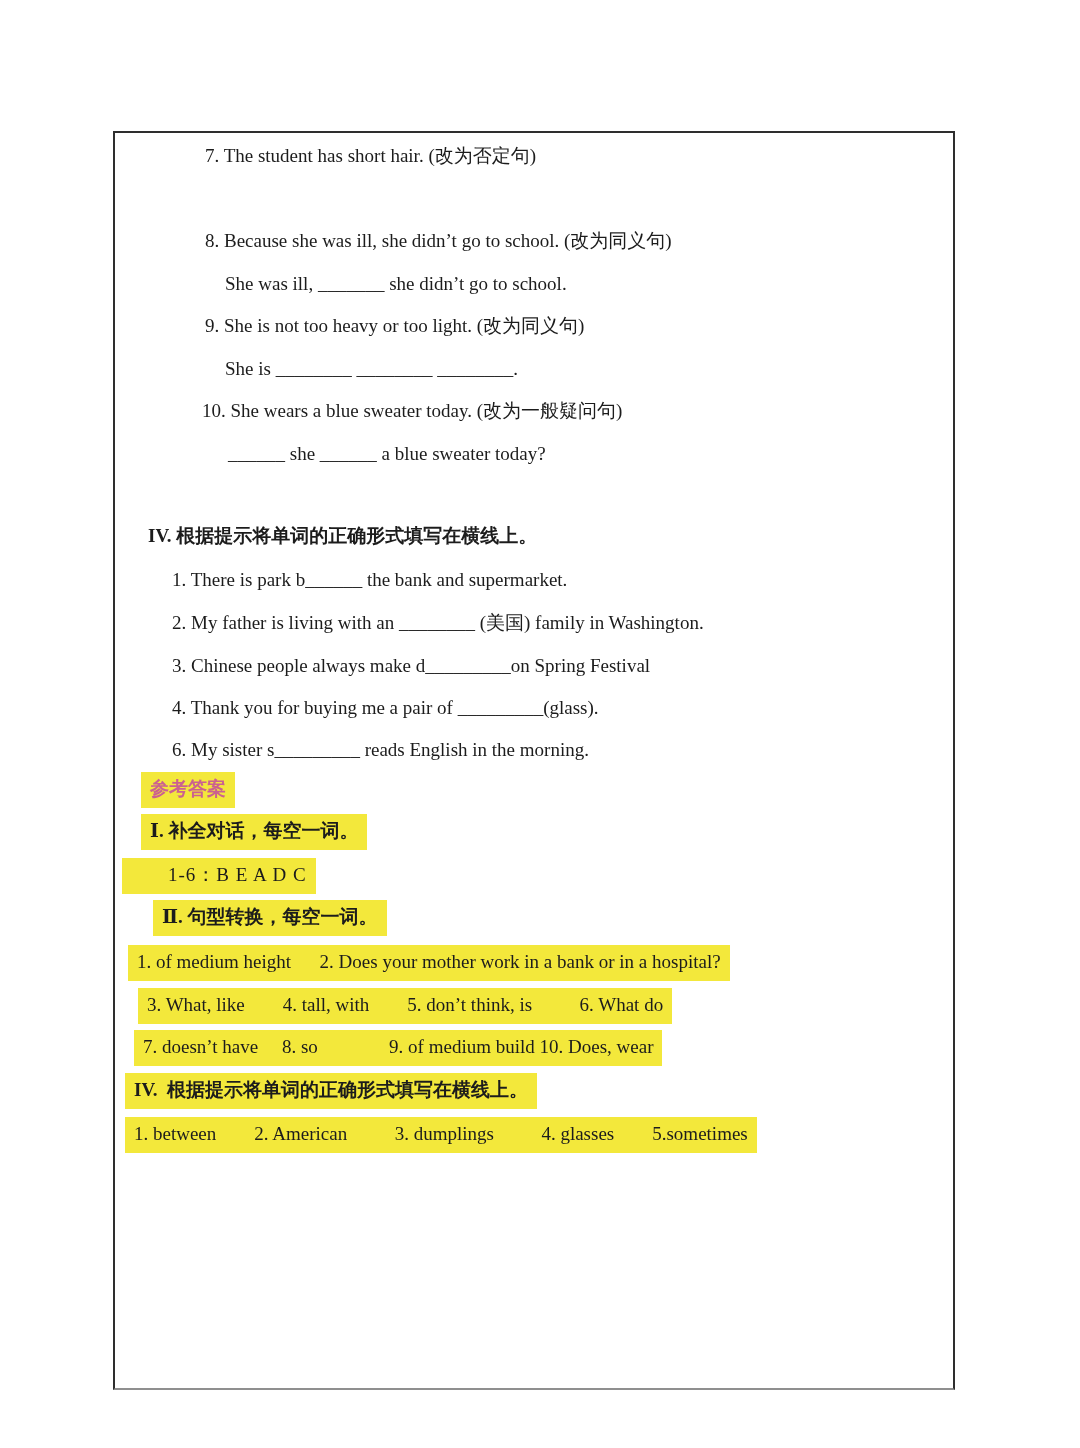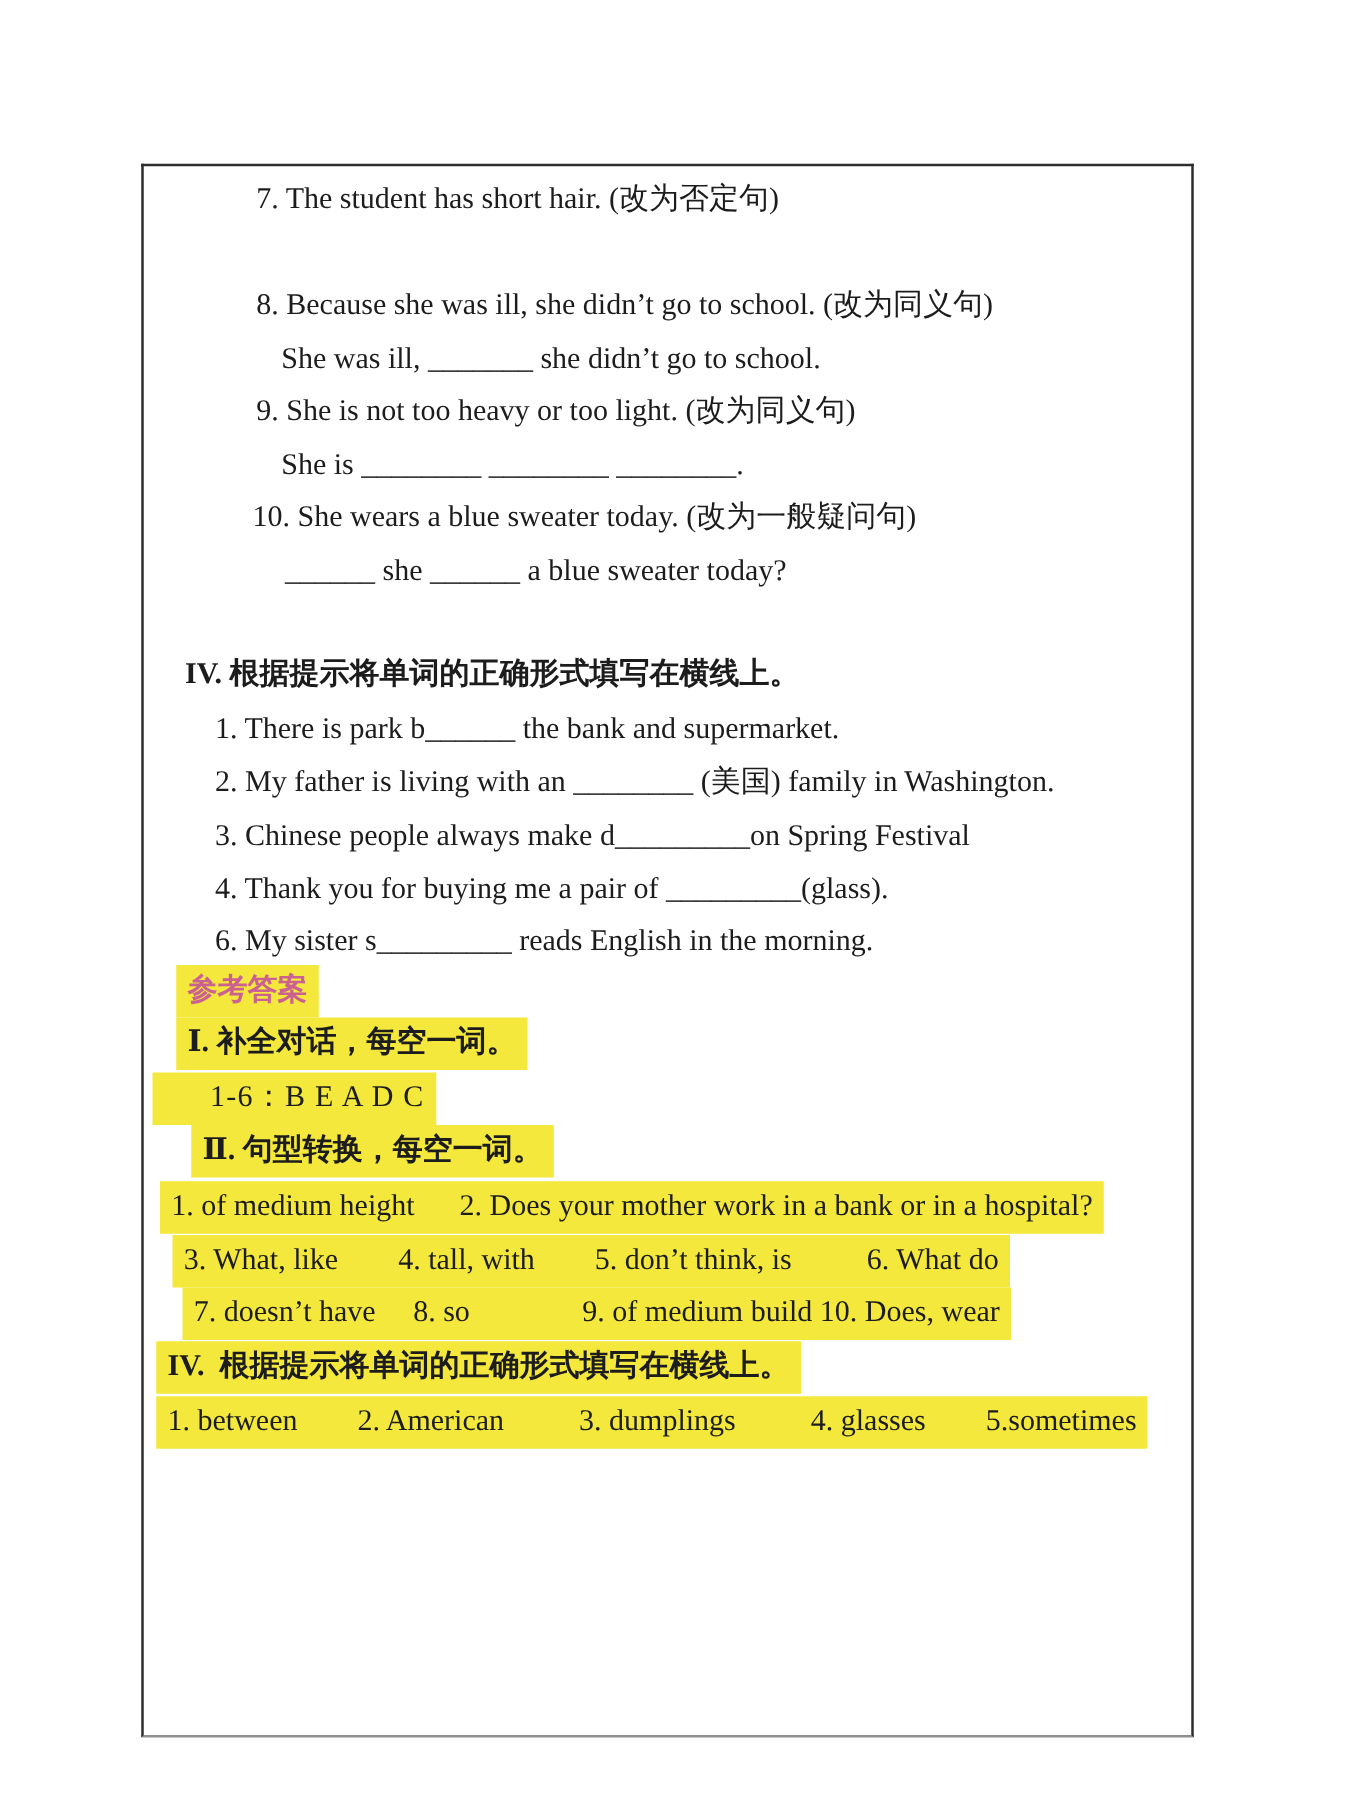--- a/index.html
+++ b/index.html
@@ -6,21 +6,21 @@
     margin: 0;
     padding: 0;
     background: #ffffff;
   }
   .page {
     position: relative;
     width: 1080px;
     height: 1448px;
     background: #ffffff;
     font-family: "Liberation Serif", "DejaVu Serif", serif;
-    font-size: 24px;
+    font-size: 19px;
     color: #1c1c1c;
     overflow: hidden;
   }
   .border-box {
     position: absolute;
     left: 113px;
     top: 131px;
     width: 838px;
     height: 1255px;
     border: 2px solid #2e2e2e;
@@ -75,19 +75,19 @@
   <div class="line" style="left:141px; top:814px;"><span class="hl bold">Ⅰ. 补全对话，每空一词。</span></div>
 
   <div class="line" style="left:122px; top:858px;"><span class="hl hl-pad-left ltr-sp">1-6：B E A D C</span></div>
 
   <div class="line" style="left:141px; top:900px;margin-left:12px;"><span class="hl bold">Ⅱ. 句型转换，每空一词。</span></div>
 
   <div class="line" style="left:128px; top:945px;"><span class="hl">1. of medium height      2. Does your mother work in a bank or in a hospital?</span></div>
 
   <div class="line" style="left:138px; top:988px;"><span class="hl">3. What, like        4. tall, with        5. don’t think, is          6. What do</span></div>
 
-  <div class="line" style="left:146px; top:1030px;"><span class="hl">7. doesn’t have     8. so               9. of medium build 10. Does, wear</span></div>
+  <div class="line" style="left:134px; top:1030px;"><span class="hl">7. doesn’t have     8. so               9. of medium build 10. Does, wear</span></div>
 
   <div class="line" style="left:125px; top:1073px;"><span class="hl bold">IV.  根据提示将单词的正确形式填写在横线上。</span></div>
 
   <div class="line" style="left:125px; top:1117px;"><span class="hl">1. between        2. American          3. dumplings          4. glasses        5.sometimes</span></div>
 
 </div>
 
 </body></html>

